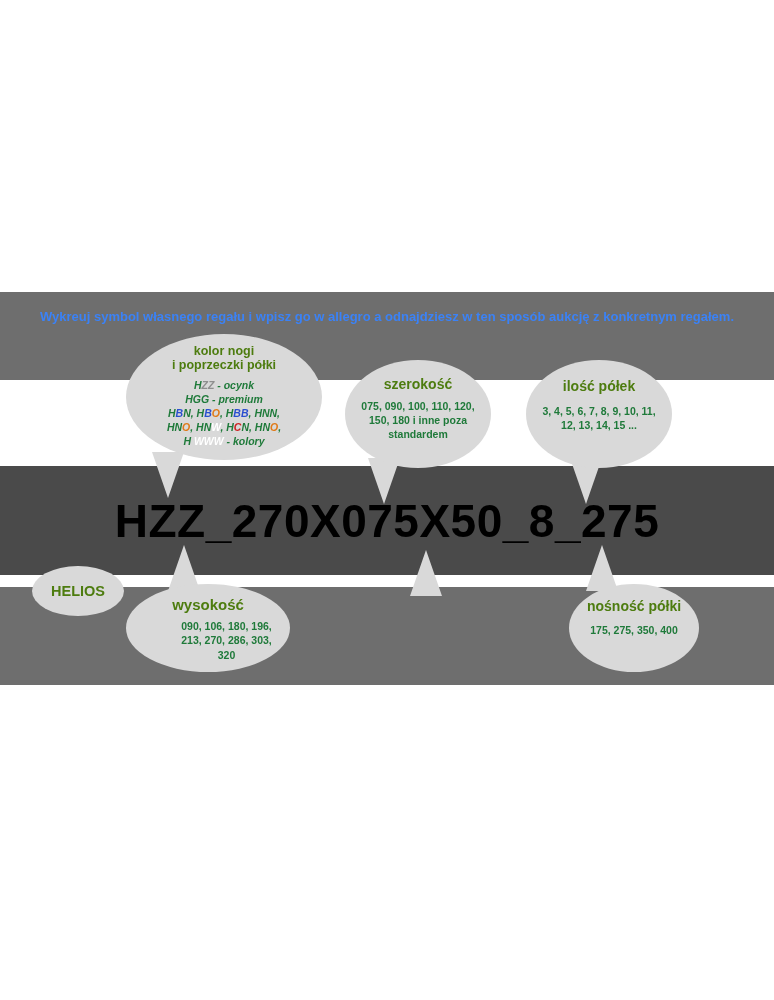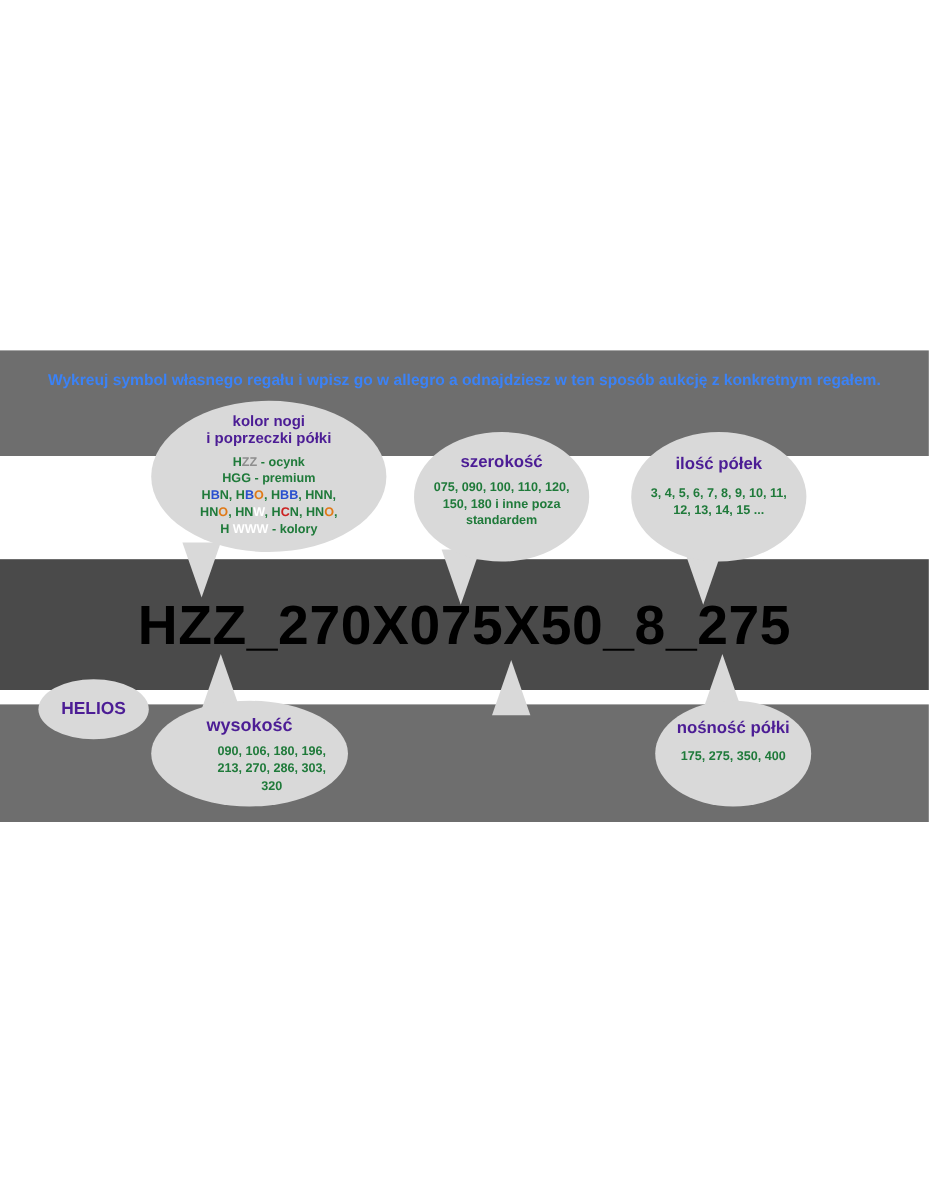--- a/index.html
+++ b/index.html
@@ -85,21 +85,21 @@
   .bubble {
     position: absolute;
     background: #d9d9d9;
     border-radius: 50% / 50%;
     text-align: center;
     color: #1f7a3a;
     box-sizing: border-box;
   }
   .bubble .b-title {
     font-weight: bold;
-    color: #4c1d95;
+    color: #4d7c0f;
     line-height: 1.15;
   }
   .bubble .b-body {
     font-weight: bold;
     line-height: 1.35;
     color: #1f7a3a;
   }
 
   
   .tail {
@@ -175,39 +175,39 @@
     left: 372px;
     top: 589px;
     width: 150px;
     height: 88px;
     padding: 14px 10px 0 10px;
   }
   #bubble-glebokosc .b-title { font-size: 14px; }
   #bubble-glebokosc .b-body { font-size: 10.5px; margin-top: 6px; }
 
   #bubble-nosnosc {
-    left: 546px;
+    left: 569px;
     top: 584px;
     width: 130px;
     height: 88px;
     padding: 14px 8px 0 8px;
   }
   #bubble-nosnosc .b-title { font-size: 14px; }
   #bubble-nosnosc .b-body { font-size: 10.5px; margin-top: 9px; }
 
   
   #tail-kolor   { left: 152px; top: 452px; }
   #tail-szer    { left: 368px; top: 458px; }
   #tail-ilosc   { left: 570px; top: 458px; }
   #tail-wys     { left: 168px; top: 545px; }
   #tail-gleb    { left: 410px; top: 550px; }
   #tail-nosn    { left: 586px; top: 545px; }
 
   
-  .legend-line { white-space: nowrap; }
+  .legend-line { white-space: nowrap; font-style: italic; }
   .c-grey { color: #8e8e8e; }
   .c-green { color: #1f7a3a; }
   .c-blue { color: #2a4fcf; }
   .c-orange { color: #e07a18; }
   .c-red { color: #cc2222; }
   .c-white { color: #ffffff; }
 </style>
 </head>
 <body>
 

